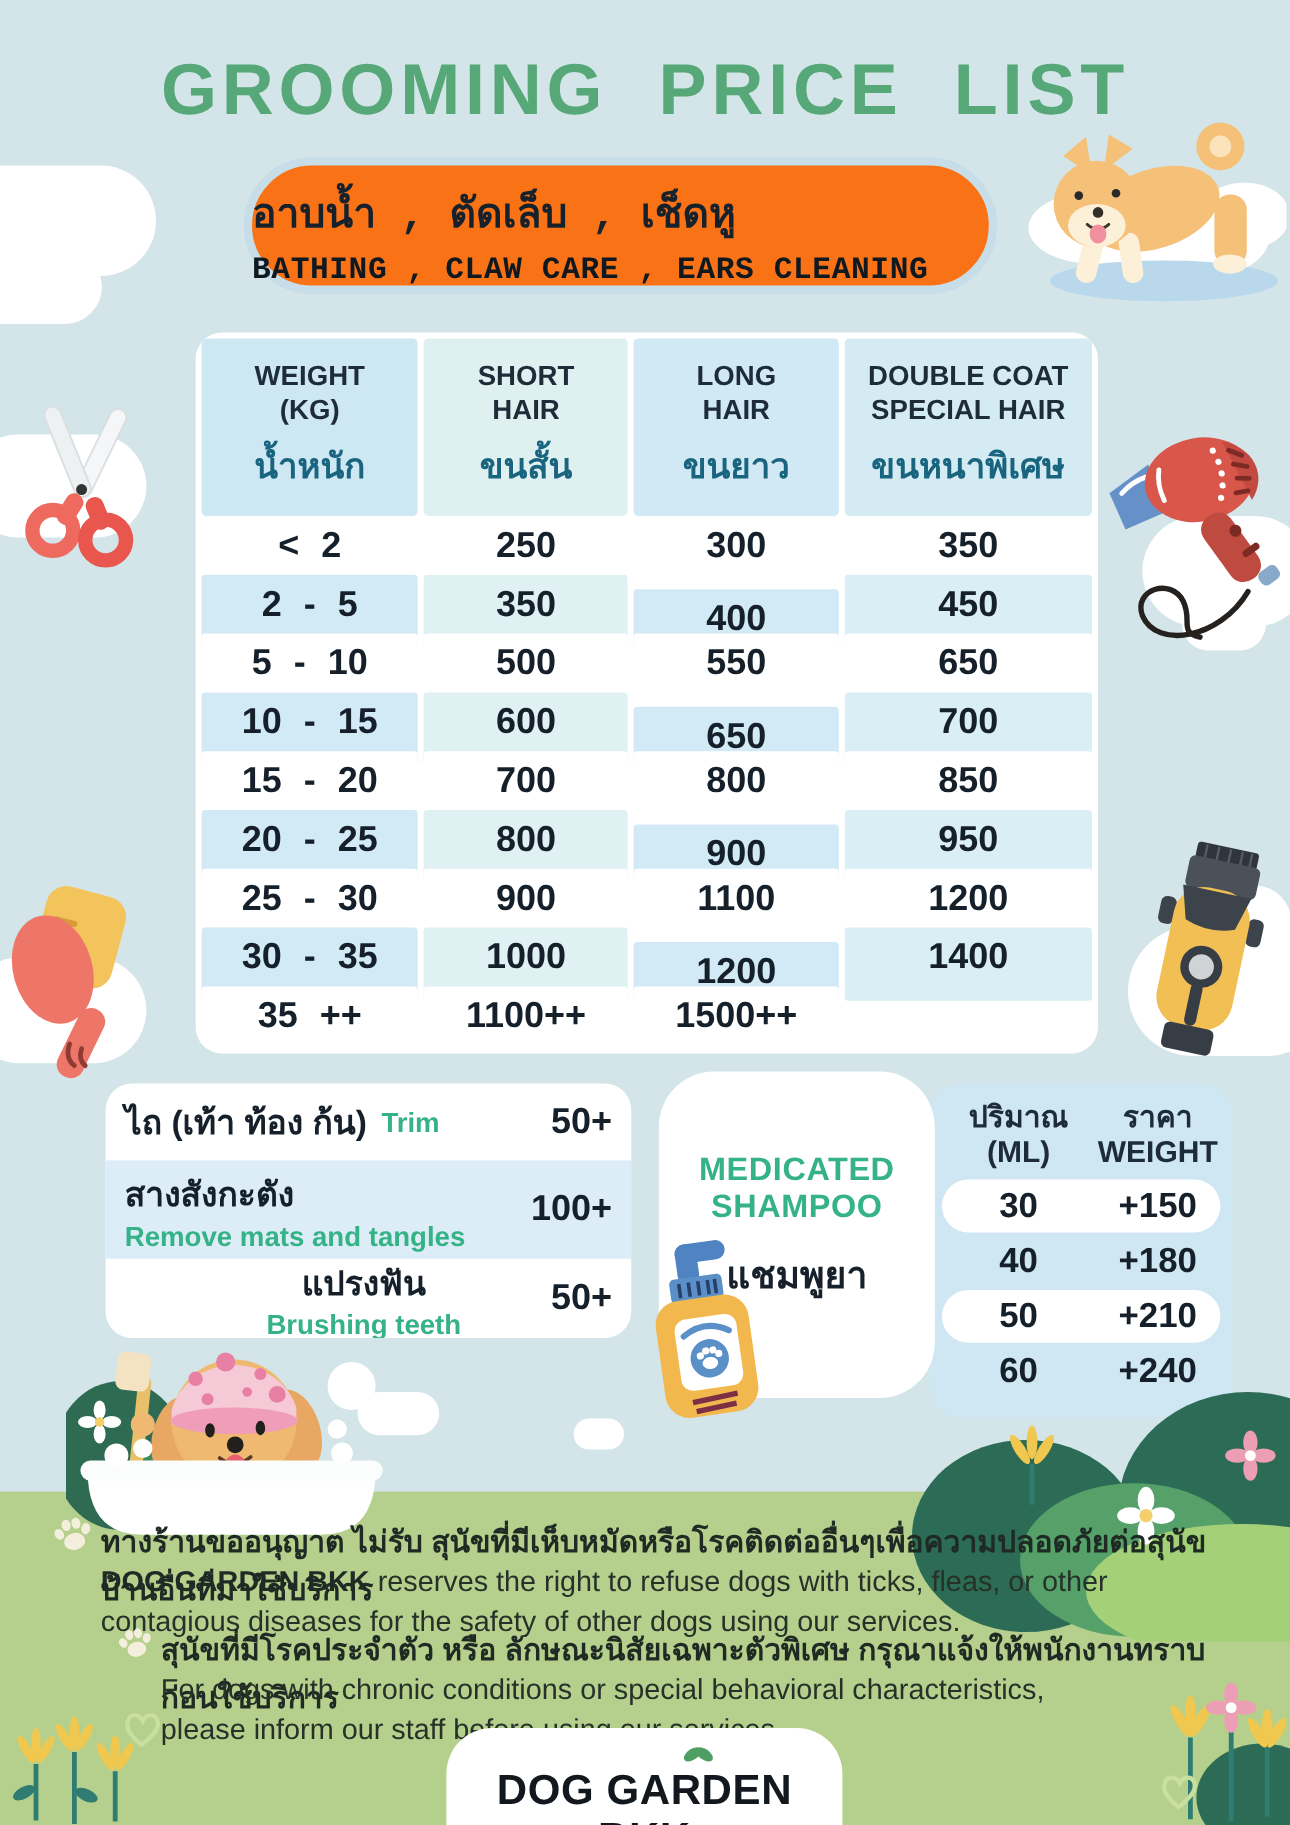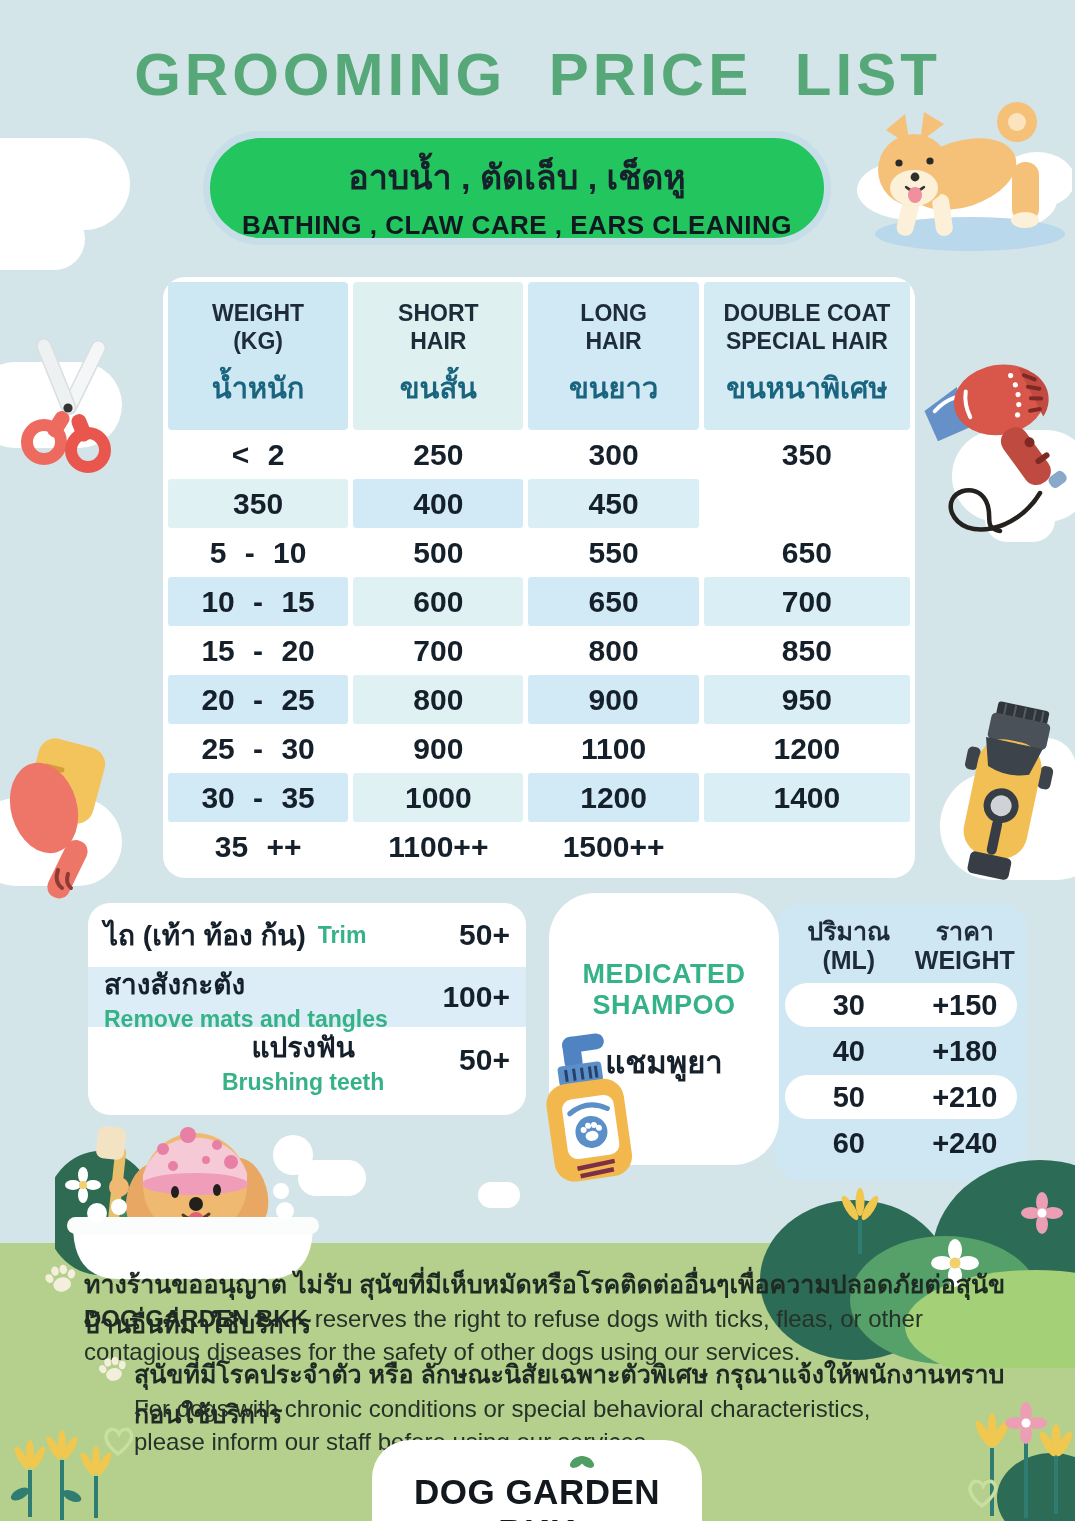--- a/index.html
+++ b/index.html
@@ -5,47 +5,47 @@
   html,body{margin:0;padding:0;}
   body{font-family:"Liberation Sans",sans-serif;background:#9fb6bd;}
   #poster{position:relative;width:1075px;height:1521px;margin:0 auto;background:#d3e5e9;overflow:hidden;}
   .cloud{position:absolute;background:#ffffff;border-radius:999px;}
 
   
   .title{position:absolute;left:0;top:40px;width:100%;text-align:center;
     font-size:60px;font-weight:800;letter-spacing:4px;word-spacing:22px;color:#57a878;}
 
   
-  .bubble{position:absolute;left:203px;top:131px;width:628px;height:114px;background:#22c55e;
-    border:7px solid #c7dde8;border-radius:60px;box-sizing:border-box;text-align:center;}
+  .bubble{position:absolute;left:203px;top:131px;width:628px;height:114px;background:#f97316;
+    border:7px solid #c7dde8;border-radius:60px;box-sizing:border-box;text-align:left;font-family:Liberation Mono, monospace;}
   .bubble .th{margin-top:12px;font-size:34px;font-weight:800;color:#16212b;}
   .bubble .en{margin-top:6px;font-size:26px;font-weight:800;color:#101820;letter-spacing:.5px;}
 
   
   .card{position:absolute;background:#fff;border-radius:22px;overflow:hidden;}
   #price-card{left:163px;top:277px;width:752px;height:601px;padding:5px;box-sizing:border-box;z-index:6;}
   .tgrid{display:grid;grid-template-columns:180fr 170fr 170fr 206fr;gap:5px;}
   .hcell{height:148px;text-align:center;border-radius:4px;}
   .hcell .en{margin-top:18px;font-size:23px;line-height:1.2;font-weight:800;color:#1e2b38;white-space:pre-line;}
   .hcell .th{margin-top:10px;font-size:29px;font-weight:800;color:#19647f;}
   .ca{background:#cde7f3;} .cb{background:#dff0f0;} .cc{background:#d0e9f5;} .cd{background:#d5ebf3;}
   .brow{height:49px;margin-top:0;}
   .bcell{font-size:30px;font-weight:800;color:#15202b;text-align:center;line-height:49px;border-radius:3px;}
   .rowW .bcell{background:#ffffff;}
-  .rowB .b1{background:#d2eaf6;} .rowB .b2{background:#e0f1f4;} .rowB .b3{background:#d2eaf6;} .rowB .b4{background:#daeef5;}
+  .rowB .b1{background:#d2eaf6;} .rowB .b2{background:#e0f1f4;} .rowB .b3{background:#d2eaf6;margin-top:12px;} .rowB .b4{background:#daeef5;}
   .wcell{word-spacing:10px;}
 
   
   #addon-card{left:88px;top:903px;width:438px;height:212px;z-index:6;}
   .arow{display:flex;align-items:center;box-sizing:border-box;padding:0 16px;}
   .arow .price{margin-left:auto;font-size:30px;font-weight:800;color:#15202b;}
   .a-th{font-size:28px;font-weight:800;color:#15202b;}
   .a-en{font-size:23px;font-weight:800;color:#35b286;}
   #arow1{height:64px;} #arow1 .a-en{margin-left:12px;}
-  #arow2{height:60px;background:#dcedf8;}
+  #arow2{height:82px;background:#dcedf8;}
   #arow3{height:66px;} #arow3 .ablock{margin-left:118px;text-align:center;}
 
   
   #shampoo-bubble{left:549px;top:893px;width:230px;height:272px;border-radius:46px;text-align:center;z-index:6;}
   #shampoo-bubble .g1{margin-top:66px;font-size:27px;font-weight:800;color:#35b286;letter-spacing:.5px;}
   #shampoo-bubble .g2{font-size:27px;font-weight:800;color:#35b286;letter-spacing:.5px;}
   #shampoo-bubble .tht{margin-top:16px;font-size:31px;font-weight:800;color:#16212b;}
   .thought{position:absolute;background:#fff;border-radius:50%;z-index:6;}
   #ml-panel{position:absolute;left:775px;top:903px;width:252px;height:278px;background:#cfe7f3;border-radius:26px;z-index:5;box-sizing:border-box;padding:14px 10px 0 10px;}
   .mlhead{display:grid;grid-template-columns:55% 45%;text-align:center;font-size:25px;font-weight:800;color:#1e2b38;line-height:1.15;}
@@ -210,20 +210,21 @@
       </div>
     </div>
 
     <div class="tgrid brow rowW">
       <div class="bcell b1 wcell">&lt; 2</div>
       <div class="bcell b2">250</div>
       <div class="bcell b3">300</div>
       <div class="bcell b4">350</div>
     </div>
     <div class="tgrid brow rowB">
+      <div class="bcell b1 wcell">2 - 5</div>
       <div class="bcell b2">350</div>
       <div class="bcell b3">400</div>
       <div class="bcell b4">450</div>
     </div>
     <div class="tgrid brow rowW">
       <div class="bcell b1 wcell">5 - 10</div>
       <div class="bcell b2">500</div>
       <div class="bcell b3">550</div>
       <div class="bcell b4">650</div>
     </div>

